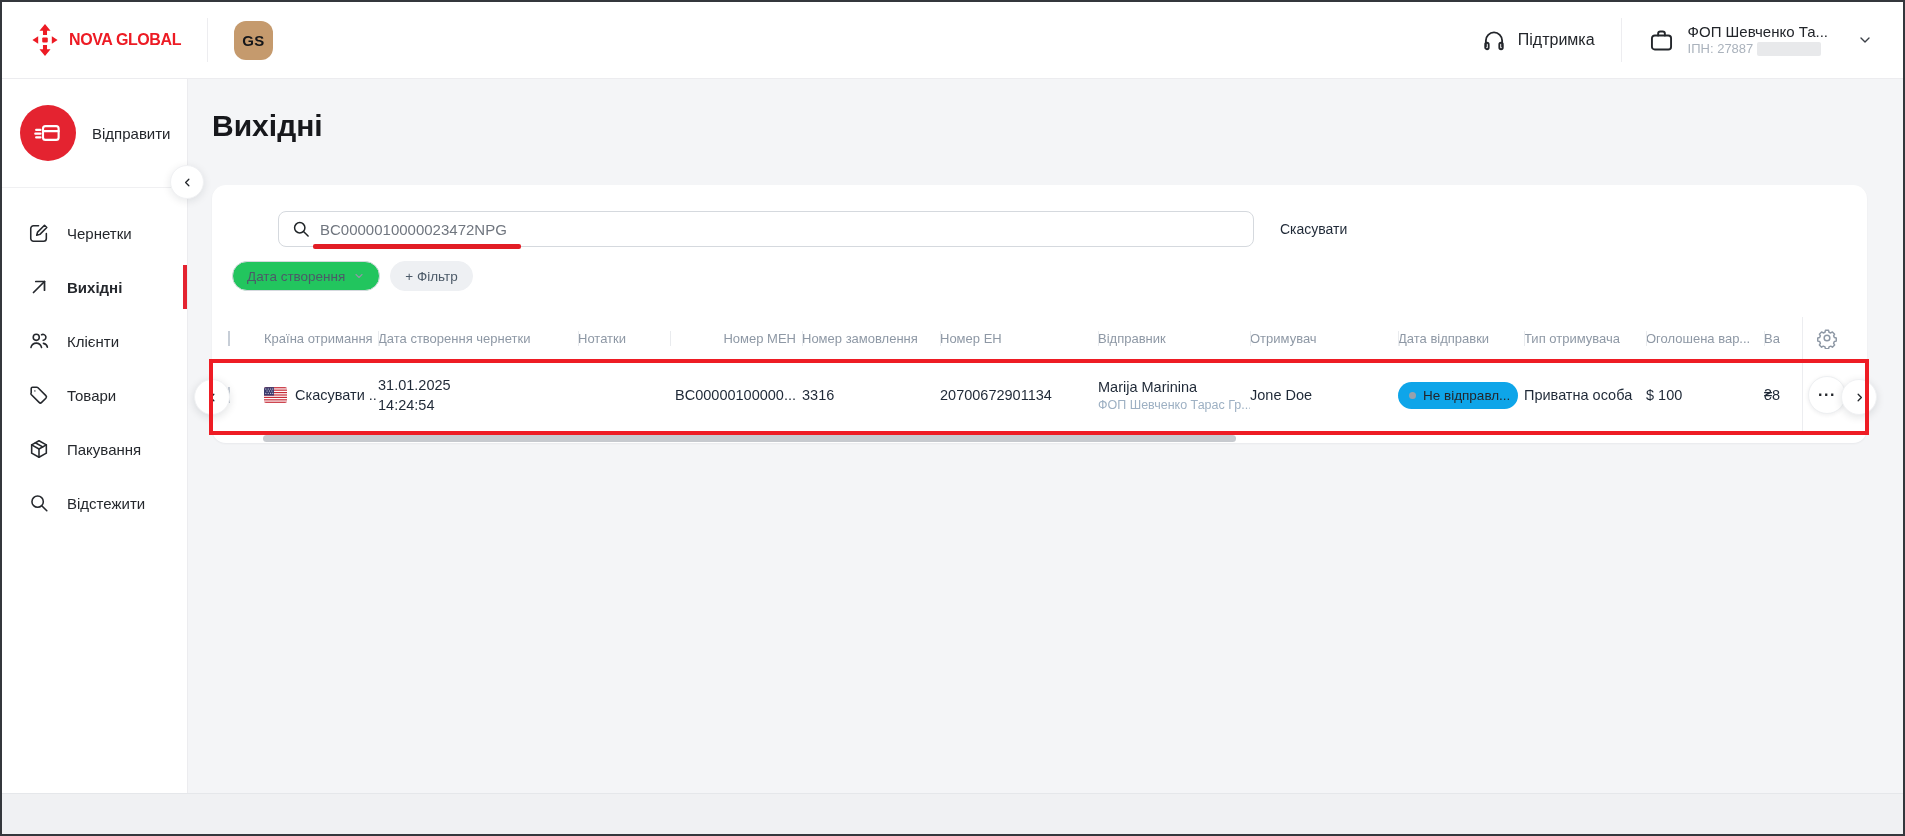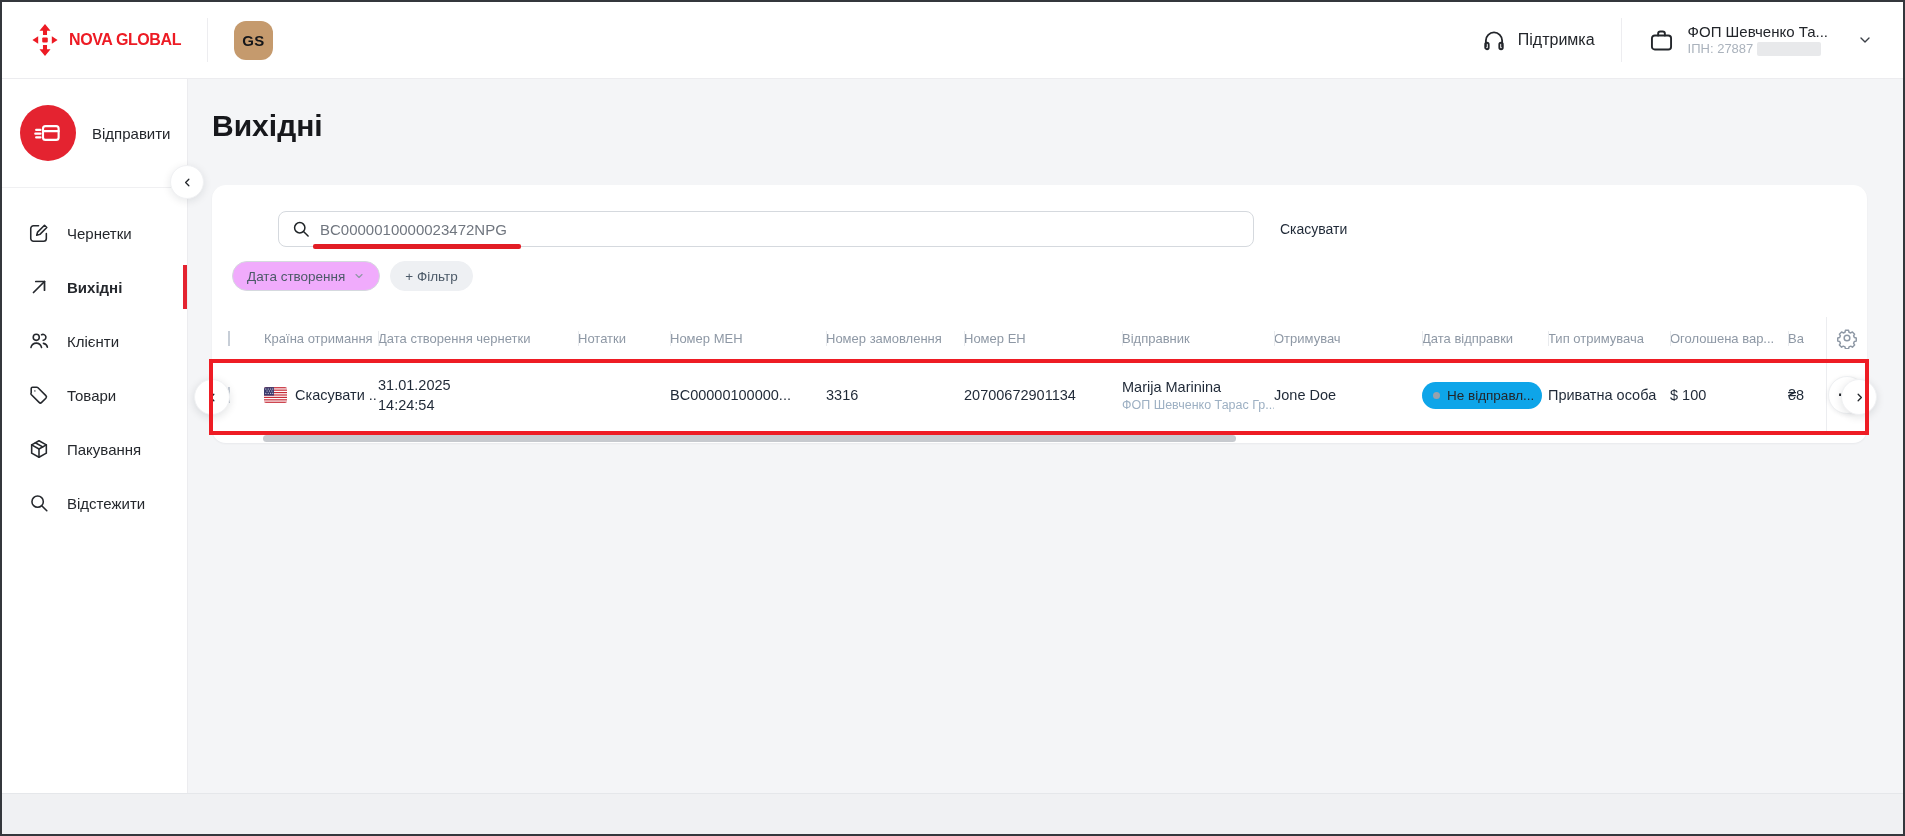--- a/index.html
+++ b/index.html
@@ -78,38 +78,38 @@
   .anno-underline {
     position:absolute; left:34px; bottom:-3px; width:208px; height:5px;
     background:#e21d25; border-radius:2px; z-index:6; pointer-events:none;
   }
   .cancel-link { font-size:14px; color:#1f2937; cursor:pointer; }
   .filter-row { display:flex; gap:10px; margin:14px 0 0 20px; }
   .pill {
     height:30px; display:inline-flex; align-items:center; gap:8px; padding:0 14px;
     border-radius:16px; font-size:13.5px; color:#4c5a68; cursor:pointer; white-space:nowrap;
   }
-  .pill-outline { background:#f0abfc; border:1px solid #d5d9de; }
+  .pill-outline { background:#22c55e; border:1px solid #d5d9de; }
   .pill-fill { background:#eef0f3; border:1px solid #eef0f3; }
 
   
   .tbl { margin-top:26px; }
   .tr { display:flex; align-items:center; }
   .thead { height:42px; color:#8e98a5; font-size:13px; }
   .trow { height:72px; font-size:14.5px; color:#1f2937; }
   .td, .th { flex:0 0 auto; white-space:nowrap; overflow:hidden; position:relative; padding-right:6px; }
   .th.sep::before, .td-actions-line {
     content:""; position:absolute; left:0; top:50%; transform:translateY(-50%);
     width:1px; height:20px; background:#e9ebee;
   }
   .c-cb       { width:52px; padding-left:16px; }
   .c-country  { width:114px; }
   .c-draft    { width:200px; }
   .c-notes    { width:92px; }
-  .c-meh      { width:156px; }
+  .c-meh      { width:132px;text-align:right; }
   .c-order    { width:138px; }
   .c-en       { width:158px; }
   .c-sender   { width:152px; }
   .c-recip    { width:148px; }
   .c-senddate { width:126px; }
   .c-type     { width:122px; }
   .c-declared { width:118px; }
   .c-va       { width:38px; }
   .c-actions  { width:49px; display:flex; align-items:center; justify-content:center; align-self:stretch; border-left:1px solid #ecedf0; }
   .checkbox { width:20px; height:20px; border:1.5px solid #c7ced7; border-radius:5px; background:#fff; cursor:pointer; }

